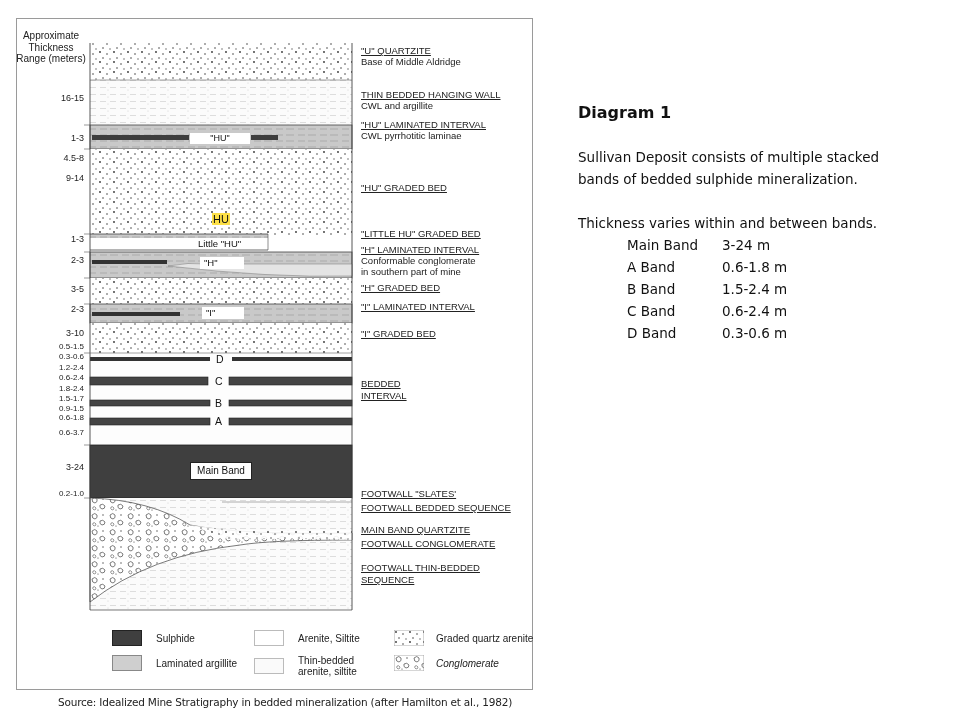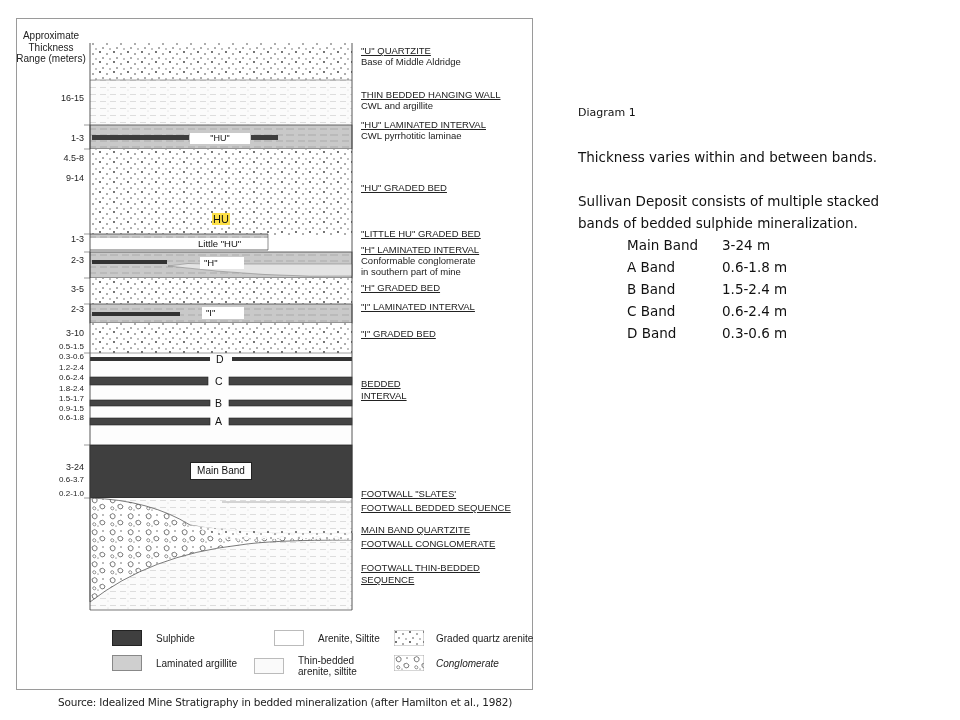--- a/index.html
+++ b/index.html
@@ -11,21 +11,21 @@
   .thick.small { font-size:8px; }
   .unit { position:absolute; left:361px; font-size:9.5px; line-height:11px; color:#222; white-space:nowrap; }
   .unit .t { text-decoration:underline; text-underline-offset:1px; display:block; }
   .unit .s { display:block; }
   .legend { position:absolute; top:627px; font-size:10px; color:#222; }
   .lg-item { position:absolute; display:flex; align-items:center;padding-left:32px; }
   .lg-sw { width:30px; height:16px; box-sizing:border-box; }
   .lg-label { margin-left:14px; line-height:11px; white-space:nowrap; }
   .source { position:absolute; left:58px; top:696px; font-size:10.5px; color:#222; font-family:"DejaVu Sans", sans-serif; letter-spacing:-0.2px; }
   .right-text { position:absolute; left:578px; top:102px; font-family:"DejaVu Sans", sans-serif; font-size:13.5px; color:#111; line-height:22px; }
-  .right-text .h { font-weight:normal; font-size:11px; }
+  .right-text .h { font-weight:bold; font-size:16px; }
   .right-text .p { margin-top:22px; }
   .bands { margin-left:49px; }
   .band-row { display:flex; height:22px; }
   .band-name { width:95px; }
 </style>
 </head>
 <body>
 
 <div class="frame"></div>
 
@@ -145,21 +145,21 @@
     <div class="thick" style="top: 304px;">2-3</div>
     <div class="thick" style="top: 328px;">3-10</div>
     <div class="thick small" style="top: 342px;">0.5-1.5</div>
     <div class="thick small" style="top: 352px;">0.3-0.6</div>
     <div class="thick small" style="top: 363px;">1.2-2.4</div>
     <div class="thick small" style="top: 373px;">0.6-2.4</div>
     <div class="thick small" style="top: 384px;">1.8-2.4</div>
     <div class="thick small" style="top: 394px;">1.5-1.7</div>
     <div class="thick small" style="top: 404px;">0.9-1.5</div>
     <div class="thick small" style="top: 413px;">0.6-1.8</div>
-    <div class="thick small" style="top: 428px; margin-top: 47px;">0.6-3.7</div>
+    <div class="thick small" style="top: 428px;">0.6-3.7</div>
     <div class="thick" style="top: 462px;">3-24</div>
     <div class="thick small" style="top: 489px;">0.2-1.0</div>
   </div>
 
 <div id="unit-wrap">
     <div class="unit" style="top: 45px;">
       <span class="t">"U" QUARTZITE</span>
       <span class="s">Base of Middle Aldridge</span>
     </div>
     <div class="unit" style="top: 89px;">
@@ -218,21 +218,21 @@
 
 <div>
   <div class="lg-item legend" style="left:80px;top:630px;">
     <div class="lg-sw" style="background:#3f3f3f;border:1px solid #222;"></div>
     <div class="lg-label">Sulphide</div>
   </div>
   <div class="lg-item legend" style="left:80px;top:655px;">
     <div class="lg-sw" style="background:#cfcfcf;border:1px solid #888;"></div>
     <div class="lg-label">Laminated argillite</div>
   </div>
-  <div class="lg-item legend" style="left:222px;top:630px;margin-left:20px;">
+  <div class="lg-item legend" style="left:222px;top:630px;">
     <div class="lg-sw" style="background:#fff;border:1px solid #bbb;"></div>
     <div class="lg-label">Arenite, Siltite</div>
   </div>
   <div class="lg-item legend" style="left:222px;top:655px;">
     <div class="lg-sw" style="background:#fafafa;border:1px solid #bbb;"></div>
     <div class="lg-label" style="width:70px;white-space:normal;">Thin-bedded arenite, siltite</div>
   </div>
   <div class="lg-item legend" style="left:362px;top:630px;">
     <svg width="30" height="16">
         <rect width="30" height="16" fill="url(#dots)" stroke="#999" stroke-width="0.8"></rect>
@@ -244,25 +244,25 @@
         <rect width="30" height="16" fill="url(#congl)" stroke="#999" stroke-width="0.8"></rect>
       </svg>
     <div class="lg-label" style="margin-left:12px;font-style:italic;">Conglomerate</div>
   </div>
 </div>
 
 <div class="source">Source: Idealized Mine Stratigraphy in bedded mineralization (after Hamilton et al., 1982)</div>
 
 <div class="right-text">
   <div class="h">Diagram 1</div>
-  <div class="p">Thickness varies within and between bands.</div>
   <div class="p">
     <div>Sullivan Deposit consists of multiple stacked</div>
     <div>bands of bedded sulphide mineralization.</div>
   </div>
+  <div class="p">Thickness varies within and between bands.</div>
   <div class="bands">
     <div class="band-row">
         <span class="band-name">Main Band</span>
         <span>3-24 m</span>
       </div>
     <div class="band-row">
         <span class="band-name">A Band</span>
         <span>0.6-1.8 m</span>
       </div>
     <div class="band-row">

